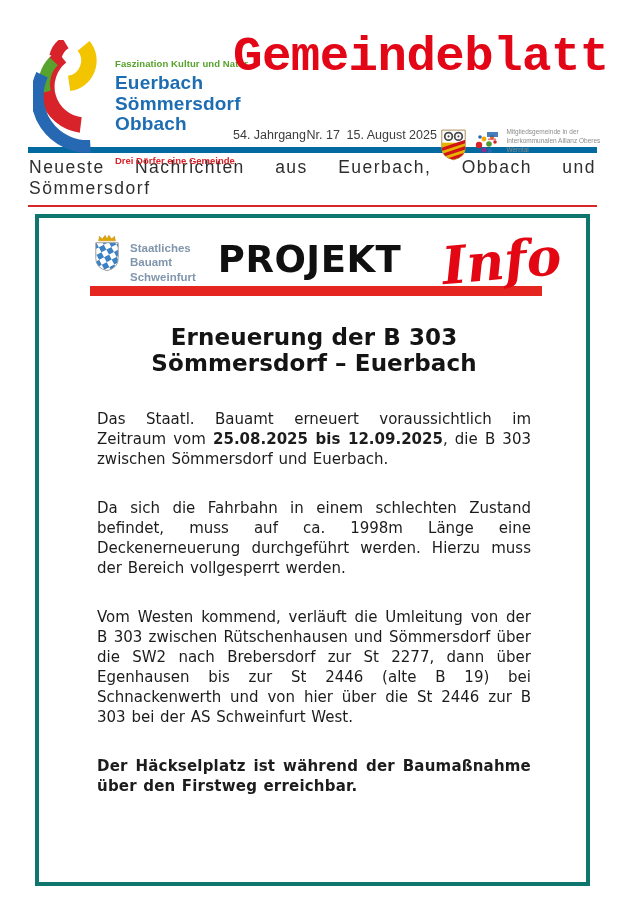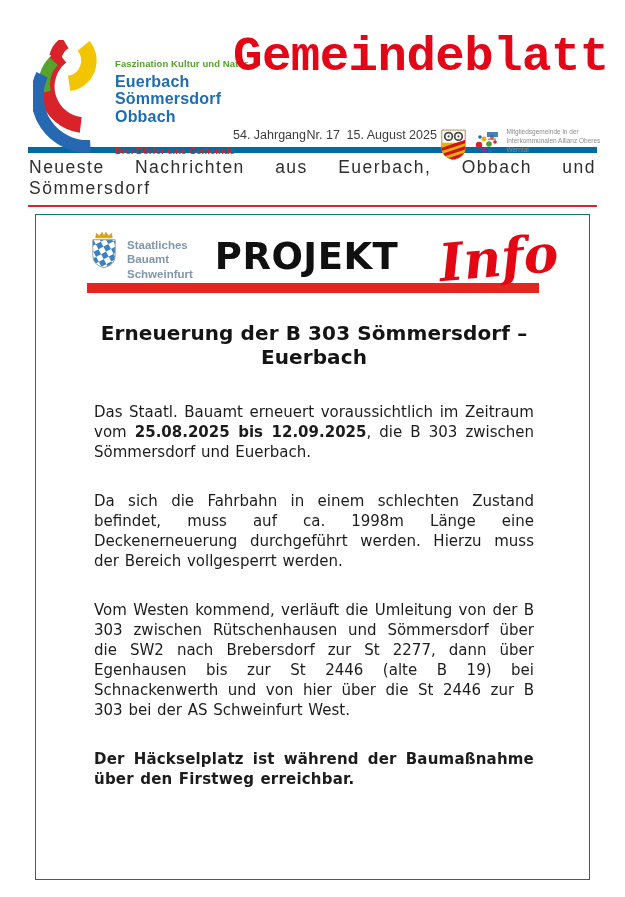--- a/index.html
+++ b/index.html
@@ -6,51 +6,51 @@
   body{
     width:625px;height:897px;background:#ffffff;position:relative;overflow:hidden;
     font-family:"DejaVu Sans",sans-serif;color:#1c1c1c;
   }
   
   .header{position:relative;height:147px;}
   .logo-block{position:absolute;left:33px;top:40px;display:flex;align-items:flex-start;}
   .logo-arcs{width:80px;height:114px;flex:0 0 auto;}
   .logo-textcol{padding-top:18px;margin-left:2px;}
   .logo-tagline-top{font-family:"Liberation Sans",sans-serif;font-weight:bold;font-size:9.5px;color:#56a22b;letter-spacing:.1px;}
-  .logo-villages{font-family:"Liberation Sans",sans-serif;font-weight:bold;font-size:16px;line-height:1.08;color:#1d6db3;margin-top:4px;letter-spacing:.2px;}
+  .logo-villages{font-family:"Liberation Sans",sans-serif;font-weight:bold;font-size:19px;line-height:1.08;color:#1d6db3;margin-top:4px;letter-spacing:.2px;}
   .logo-tagline-bottom{font-family:"Liberation Sans",sans-serif;font-weight:bold;font-size:9.5px;color:#d8232a;margin-top:20px;}
   .title-block{position:absolute;left:233px;top:33px;width:368px;}
   .paper-title{font-family:Liberation Mono, monospace;font-weight:bold;font-size:49px;line-height:1.02;color:#e30617;letter-spacing:-.5px;white-space:nowrap;}
   .paper-subtitle{font-family:"Liberation Sans",sans-serif;font-weight:bold;font-size:14.5px;color:#141414;margin-top:8px;text-align:justify;text-align-last:justify;}
   .issue-row{position:absolute;left:233px;top:128px;width:372px;display:flex;align-items:flex-start;
     font-family:"Liberation Sans",sans-serif;font-size:12.5px;color:#3c3c3c;}
   .issue-volume{width:88px;}
   .issue-number{width:48px;}
   .issue-date{width:110px;}
   .crest{width:27px;height:33px;margin-left:2px;flex:0 0 auto;}
   .allianz{width:30px;height:30px;margin-left:4px;flex:0 0 auto;}
   .membership{margin-left:5px;font-size:6.5px;line-height:1.35;color:#8c8c8c;}
   
   .banner{margin:0 28px;border-top:6px solid #0369a1;border-bottom:2px solid #d6262a;padding:4px 1px 6px;}
   .banner-text{font-family:"Liberation Sans",sans-serif;font-size:17.5px;color:#2e2e2e;letter-spacing:1.5px;
     text-align:justify;text-align-last:justify;}
   
-  .box{margin:7px 35px 18px 35px;height:664px;border:1px solid #0f766e;box-sizing:content-box;
+  .box{margin:7px 35px 18px 35px;height:664px;border:4px solid #0f766e;box-sizing:content-box;
     padding:0;position:relative;background:#fff;}
   .box-inner{padding:15px 55px 0 58px;}
   .box-header{display:flex;align-items:flex-start;margin-left:-4px;height:50px;}
   .agency{display:flex;align-items:flex-start;}
   .bavaria-shield{width:28px;height:40px;flex:0 0 auto;}
   .agency-text{font-family:"Liberation Sans",sans-serif;font-weight:bold;font-size:11.5px;line-height:1.25;color:#8096ad;margin:8px 0 0 9px;}
   .masthead{display:flex;align-items:flex-start;margin-left:22px;position:relative;gap:25px;}
   .masthead-black{font-family:"DejaVu Sans",sans-serif;font-weight:bold;font-size:37px;line-height:1;color:#101010;letter-spacing:.5px;margin-top:8px;}
   .masthead-red{font-family:"DejaVu Serif",serif;font-style:italic;font-weight:bold;font-size:52px;line-height:1;
     color:#e30613;margin-left:16px;transform:rotate(-5deg);position:relative;z-index:2;top:2px;}
   .red-bar{height:10px;background:#e52620;width:452px;margin:3px 0 0 -7px;position:relative;z-index:1;}
-  .article-heading{font-family:"DejaVu Sans",sans-serif;font-weight:bold;font-size:20px;color:#141414;
+  .article-heading{font-family:"DejaVu Sans",sans-serif;font-weight:bold;font-size:23px;color:#141414;
     text-align:center;margin-top:28px;letter-spacing:.1px;}
   .article p{font-size:15px;line-height:20px;text-align:justify;margin:29px 0 0 0;color:#1c1c1c;word-spacing:1px;}
   .article p.first{margin-top:33px;}
   .article p.bold{font-weight:bold;letter-spacing:.2px;}
   .bold-inline{font-weight:bold;}
 </style>
 </head>
 <body>
 
 <div class="header">

